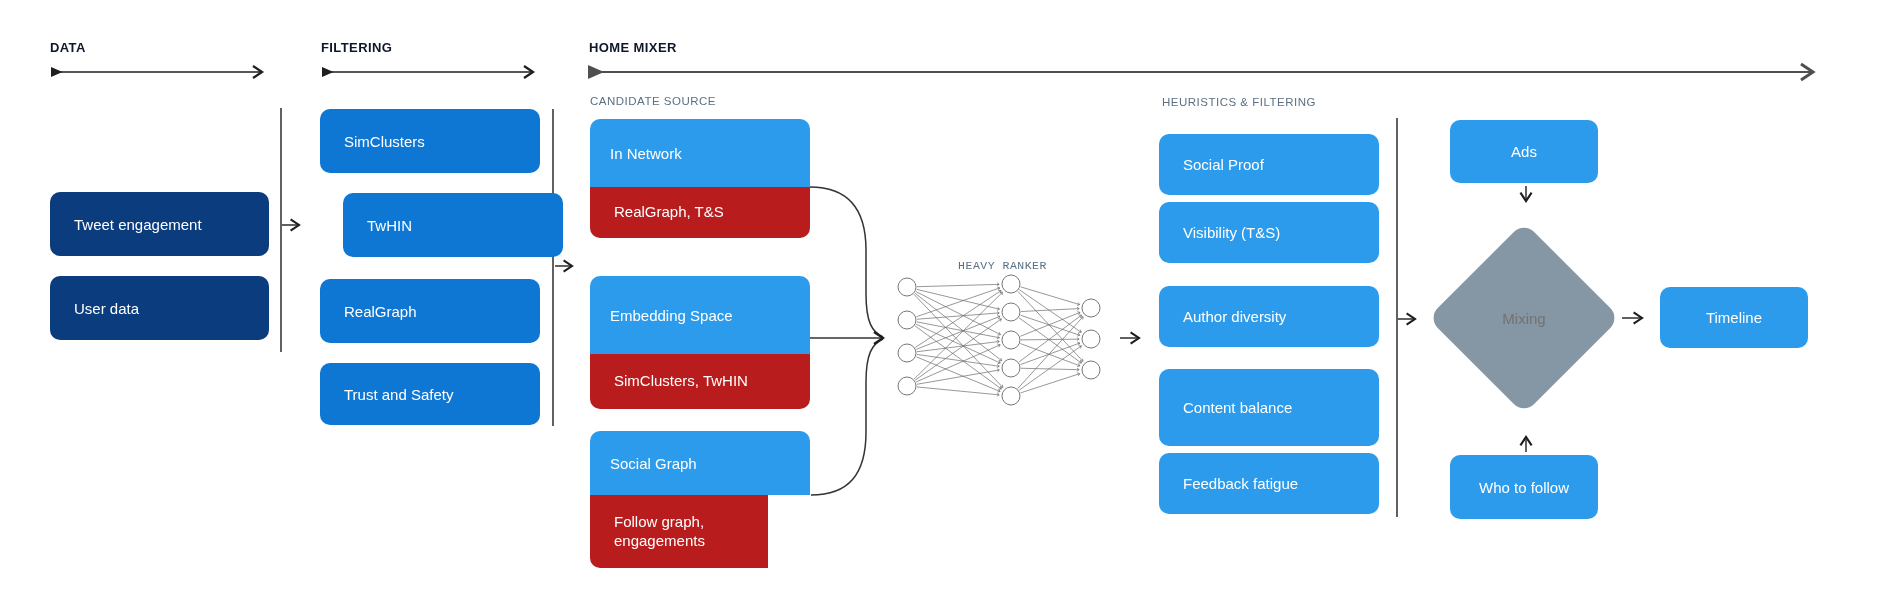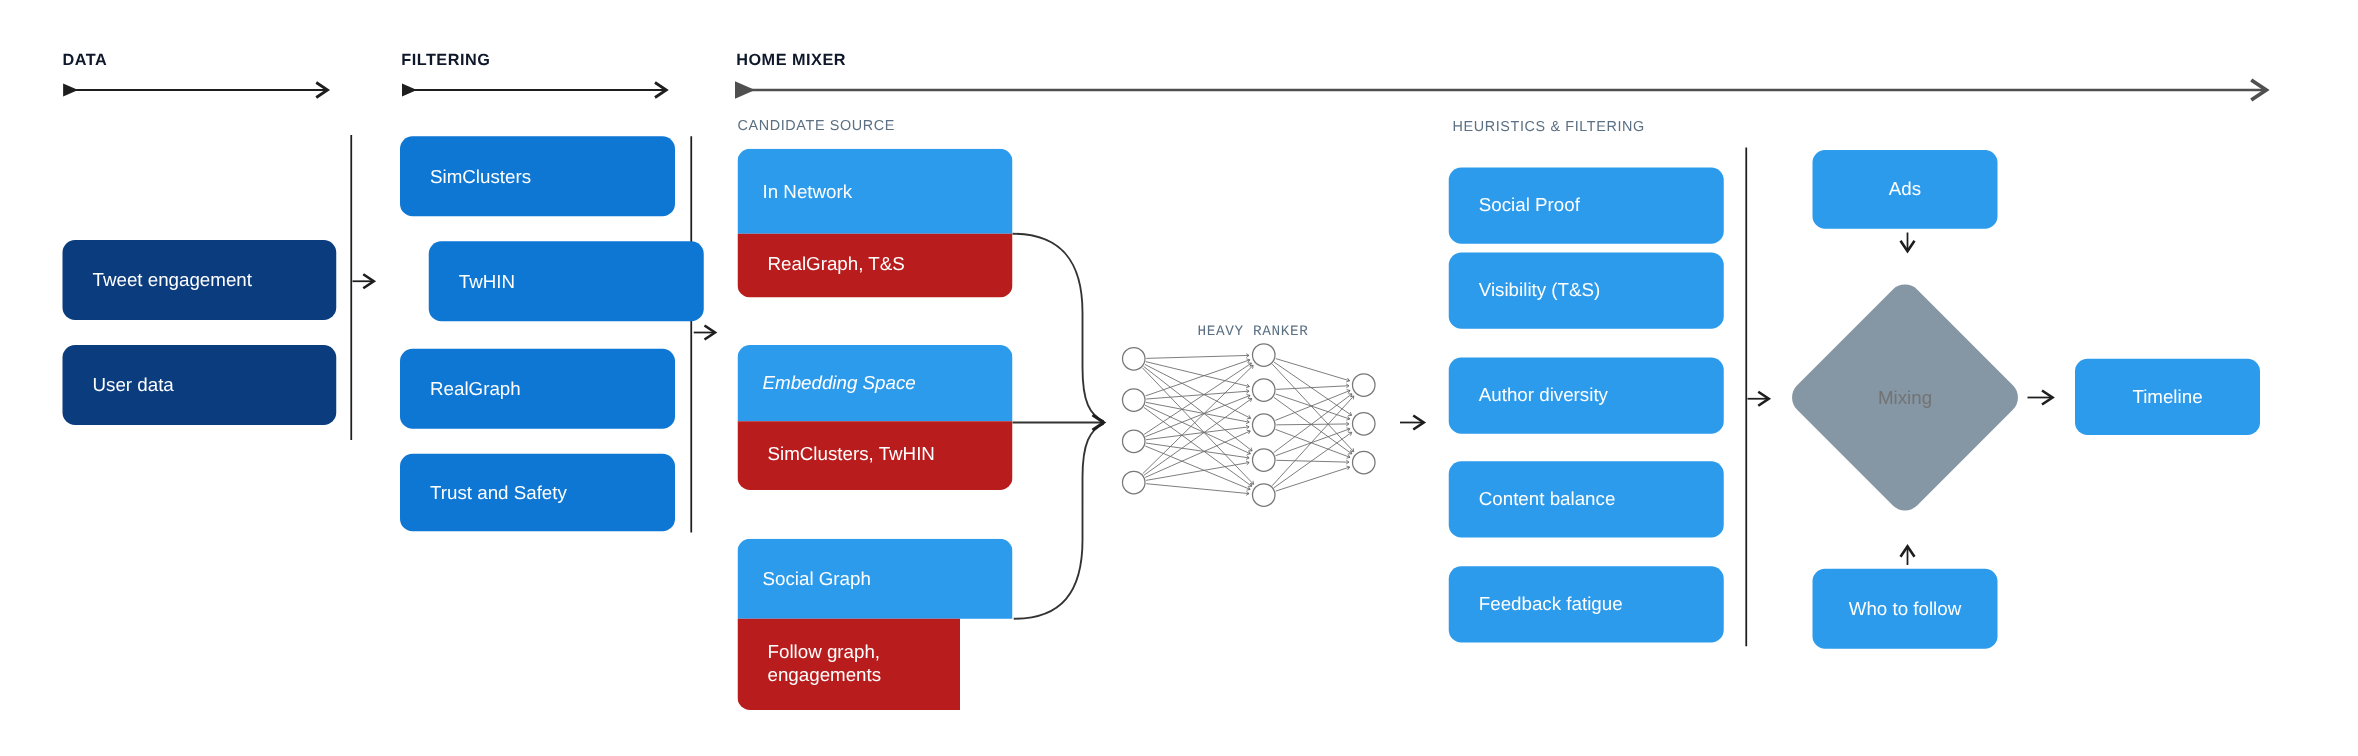--- a/index.html
+++ b/index.html
@@ -172,21 +172,21 @@
 
   <div class="stack" style="left:590px;top:119px;width:220px;">
     <div class="primary" style="height:68px;">
         <span>In Network</span>
       </div>
     <div class="secondary" style="height:51px;">
         <span>RealGraph, T&amp;S</span>
       </div>
   </div>
   <div class="stack" style="left:590px;top:276px;width:220px;">
-    <div class="primary" style="height:61px;font-style:italic;">
+    <div class="primary" style="height:78px;">
         <span>Embedding Space</span>
       </div>
     <div class="secondary" style="height:55px;">
         <span>SimClusters, TwHIN</span>
       </div>
   </div>
   <div class="stack" style="left:590px;top:431px;width:220px;">
     <div class="primary" style="height:64px;">
         <span>Social Graph</span>
       </div>
@@ -197,21 +197,21 @@
 
   <div class="box bright" style="left:1159px;top:117px;width:220px;height:61px;margin-top:17px;">
       <span>Social Proof</span>
     </div>
   <div class="box bright" style="left:1159px;top:202px;width:220px;height:61px;">
       <span>Visibility (T&amp;S)</span>
     </div>
   <div class="box bright" style="left:1159px;top:286px;width:220px;height:61px;">
       <span>Author diversity</span>
     </div>
-  <div class="box bright" style="left:1159px;top:369px;width:220px;height:61px;">
+  <div class="box bright" style="left:1159px;top:369px;width:220px;height:77px;">
       <span>Content balance</span>
     </div>
   <div class="box bright" style="left:1159px;top:453px;width:220px;height:61px;">
       <span>Feedback fatigue</span>
     </div>
 
   <div class="box bright center" style="left:1450px;top:120px;width:148px;height:63px;">
       <span>Ads</span>
     </div>
   <div class="diamond"></div>

